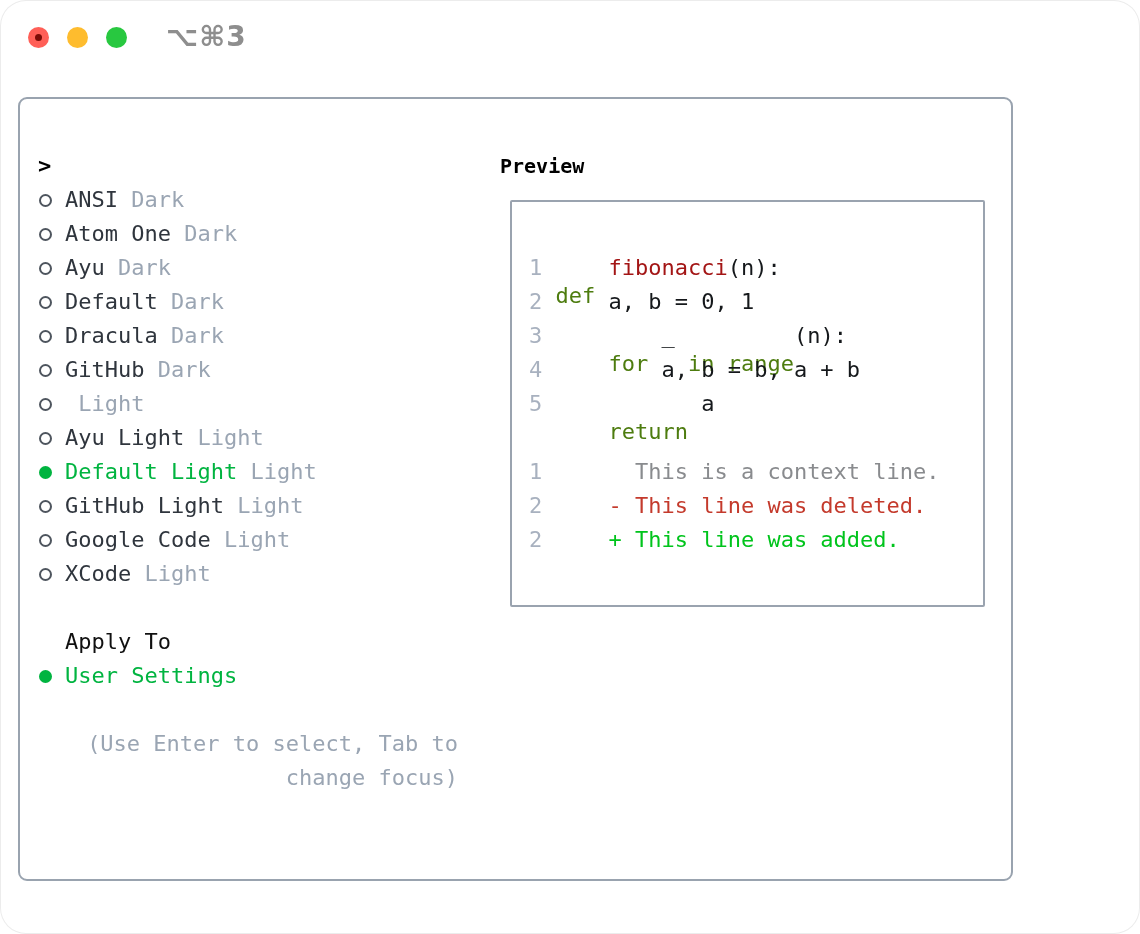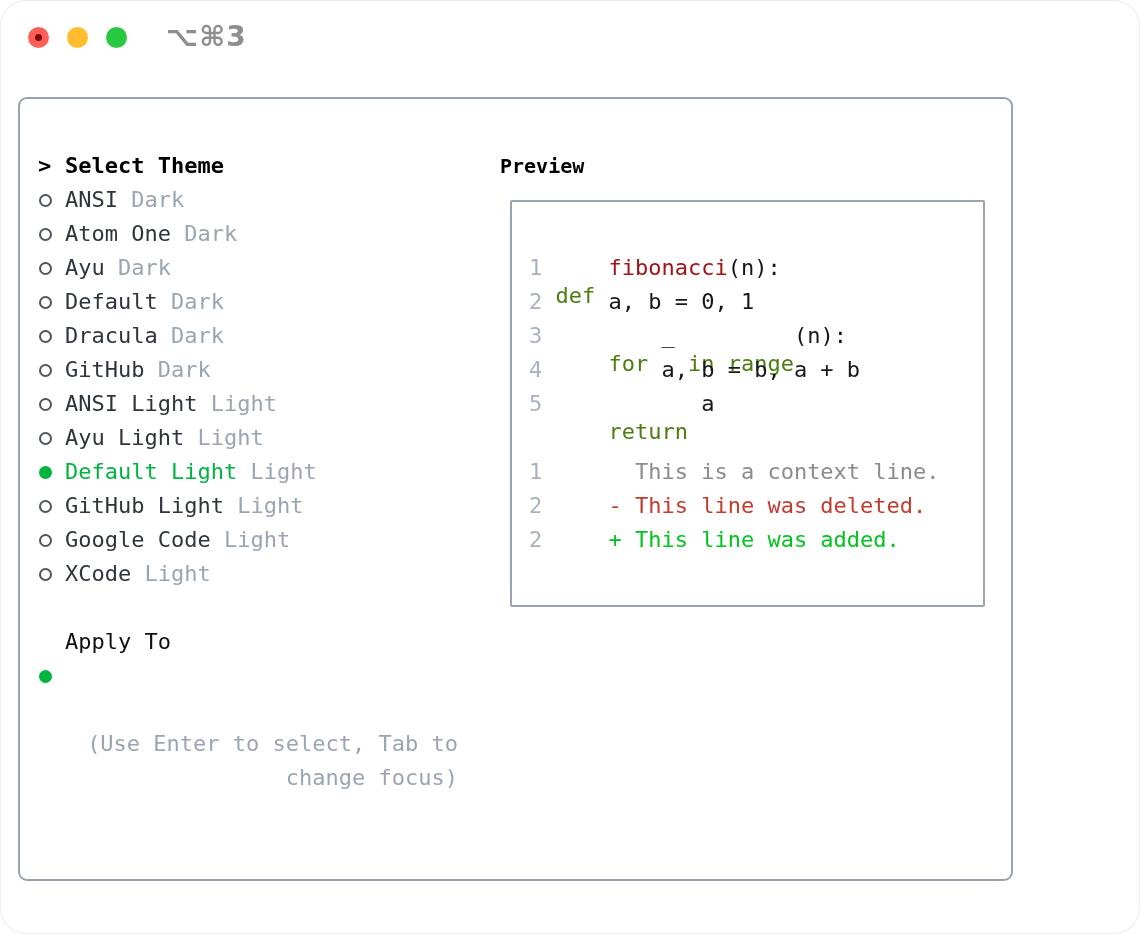--- a/index.html
+++ b/index.html
@@ -64,21 +64,20 @@
     <span class="tl yellow"></span>
     <span class="tl green"></span>
     <span class="shortcut">⌥⌘3</span>
   </div>
 
   <div class="panel">
 
     <div class="left-col">
       <div class="row">
         <span class="marker prompt">&gt;</span>
-        <span class="title">Select Theme</span>
       </div>
 
       <div>
           <div class="row">
     <span class="marker">
       <span class="circle"></span>
     </span>
     <span class="tname">ANSI</span>
     <span class="tvariant">Dark</span>
   </div>
@@ -114,21 +113,20 @@
     <span class="marker">
       <span class="circle"></span>
     </span>
     <span class="tname">GitHub</span>
     <span class="tvariant">Dark</span>
   </div>
           <div class="row">
     <span class="marker">
       <span class="circle"></span>
     </span>
-    <span class="tname">ANSI Light</span>
     <span class="tvariant">Light</span>
   </div>
           <div class="row">
     <span class="marker">
       <span class="circle"></span>
     </span>
     <span class="tname">Ayu Light</span>
     <span class="tvariant">Light</span>
   </div>
           <div class="row selected">
@@ -164,20 +162,21 @@
       <div class="row gap">
         <span class="marker"></span>
         <span class="subtitle">Apply To</span>
       </div>
 
       <div>
           <div class="row selected">
     <span class="marker">
       <span class="circle"></span>
     </span>
+    <span class="olabel">User Settings</span>
   </div>
         </div>
 
       <div class="help">(Use Enter to select, Tab to change focus)</div>
     </div>
 
     <div class="preview-title">Preview</div>
 
     <div class="preview-box">
       <div>

